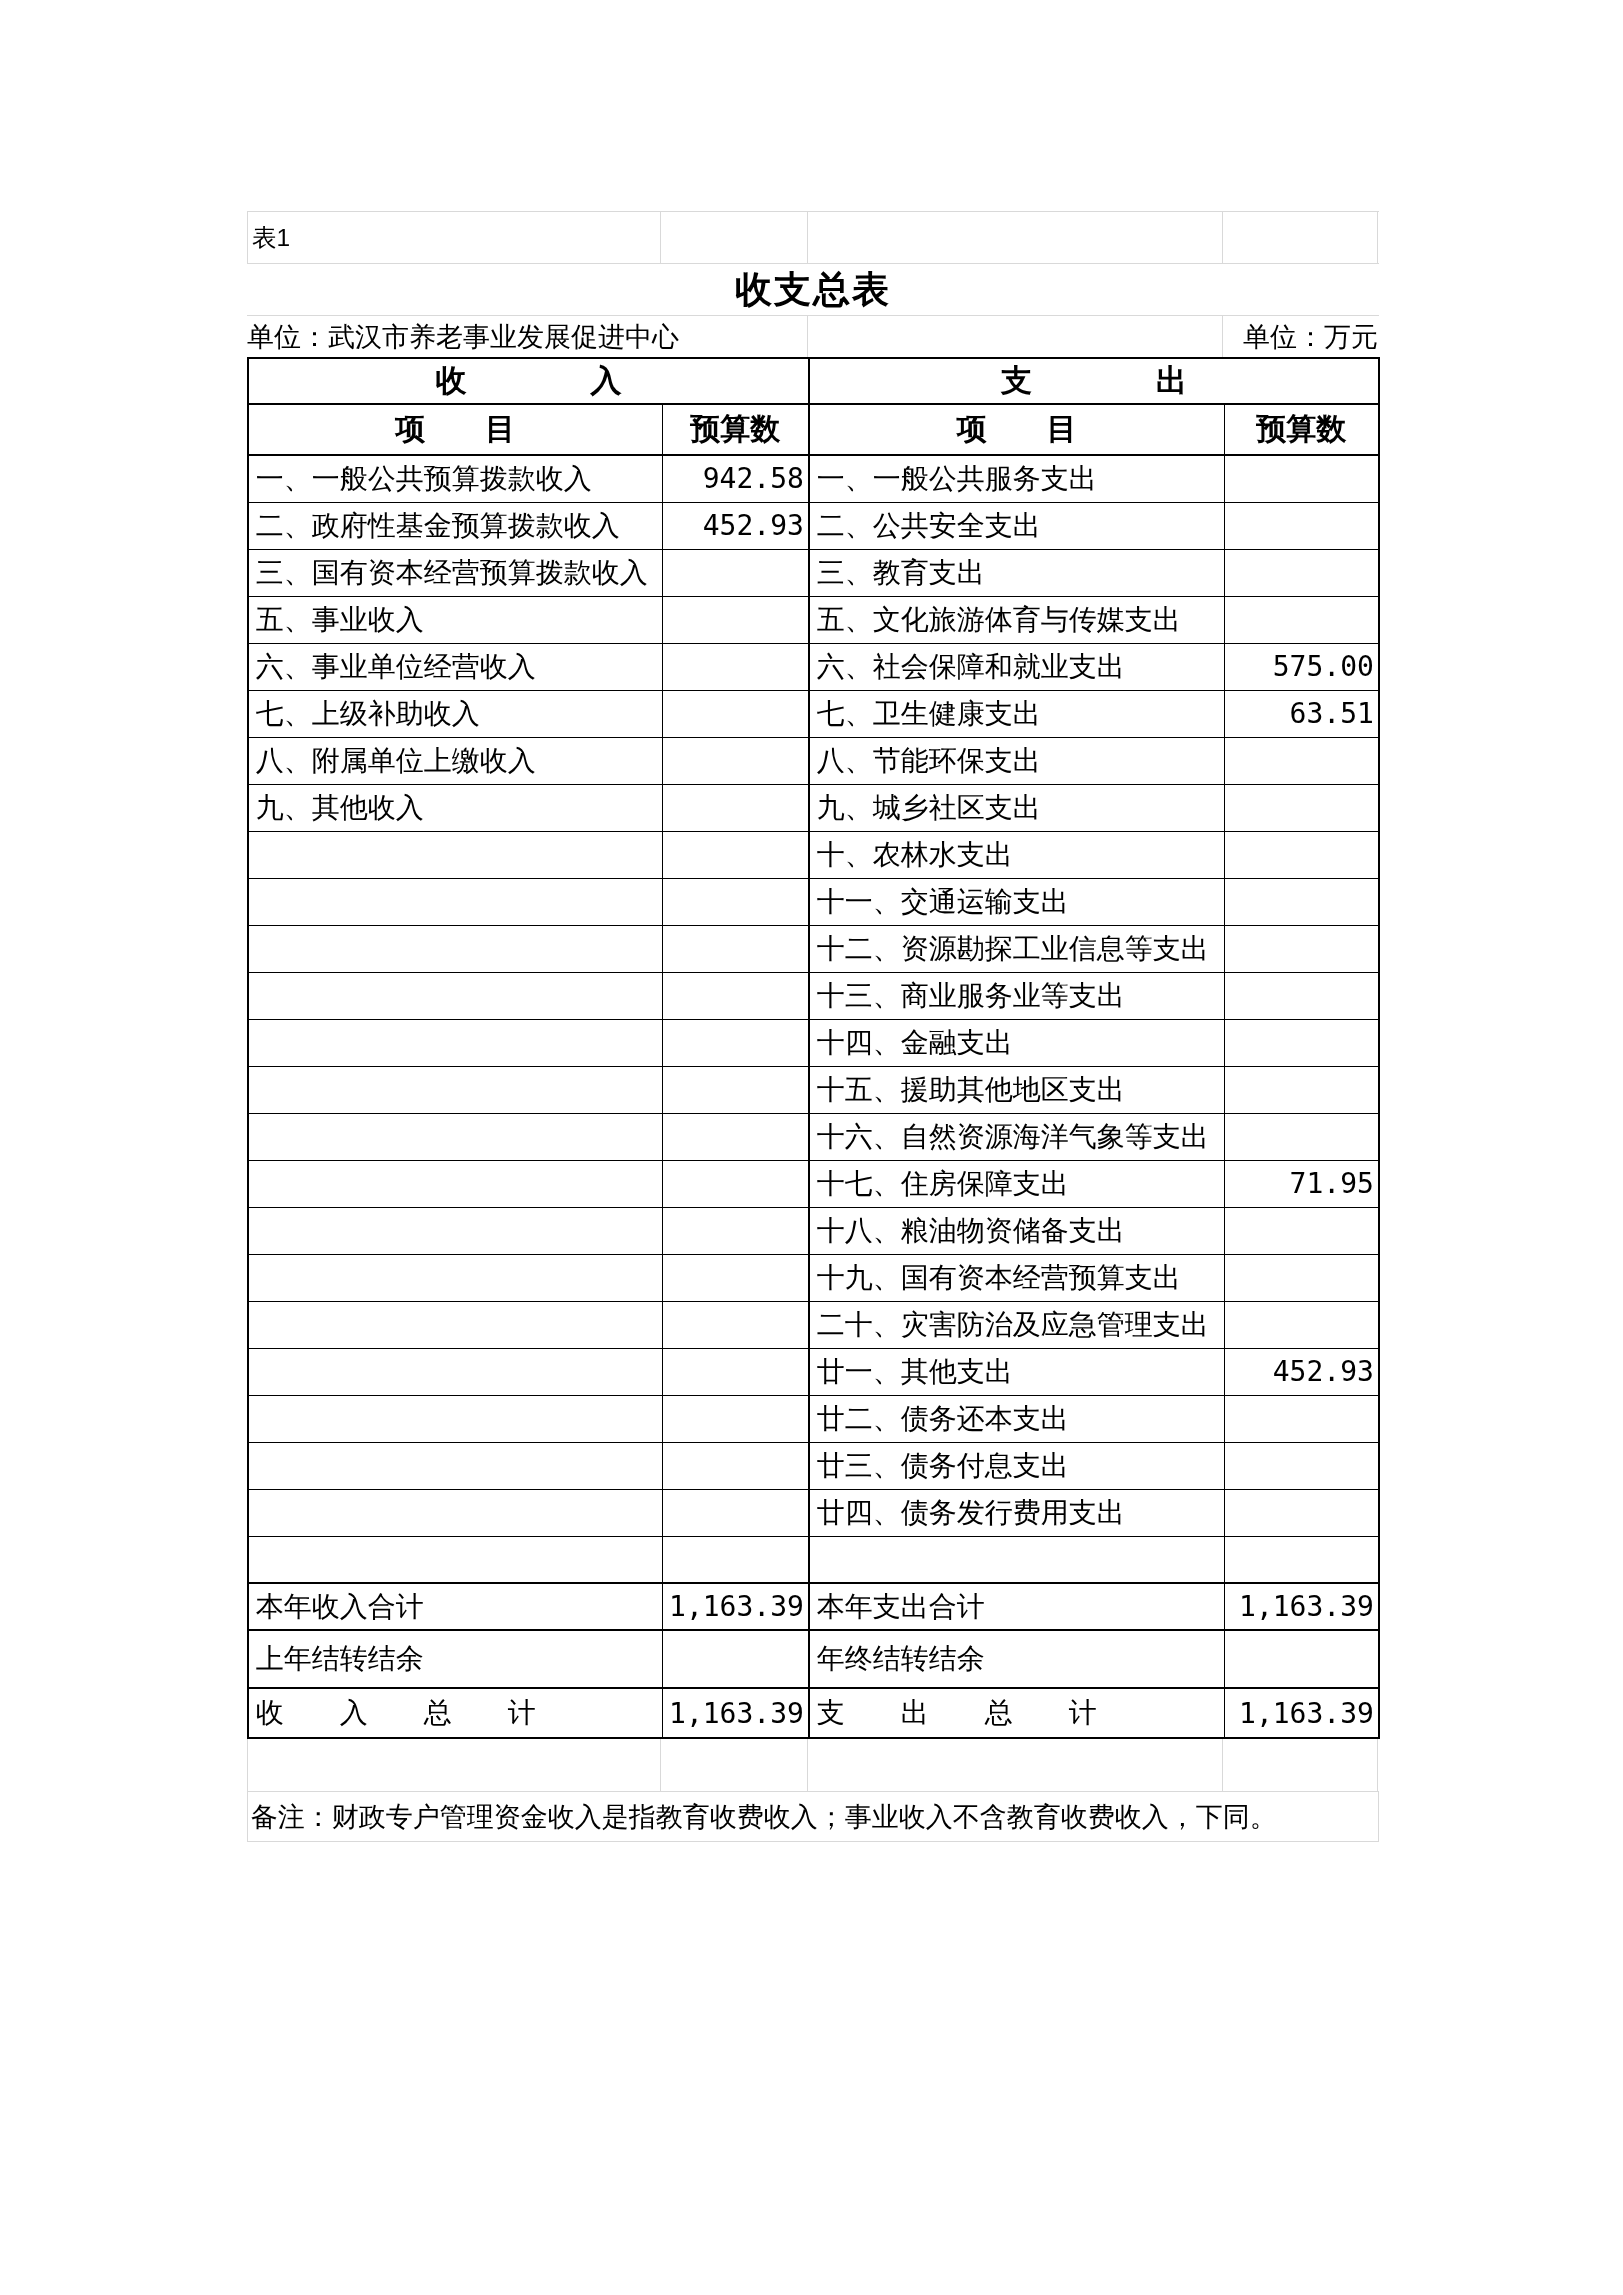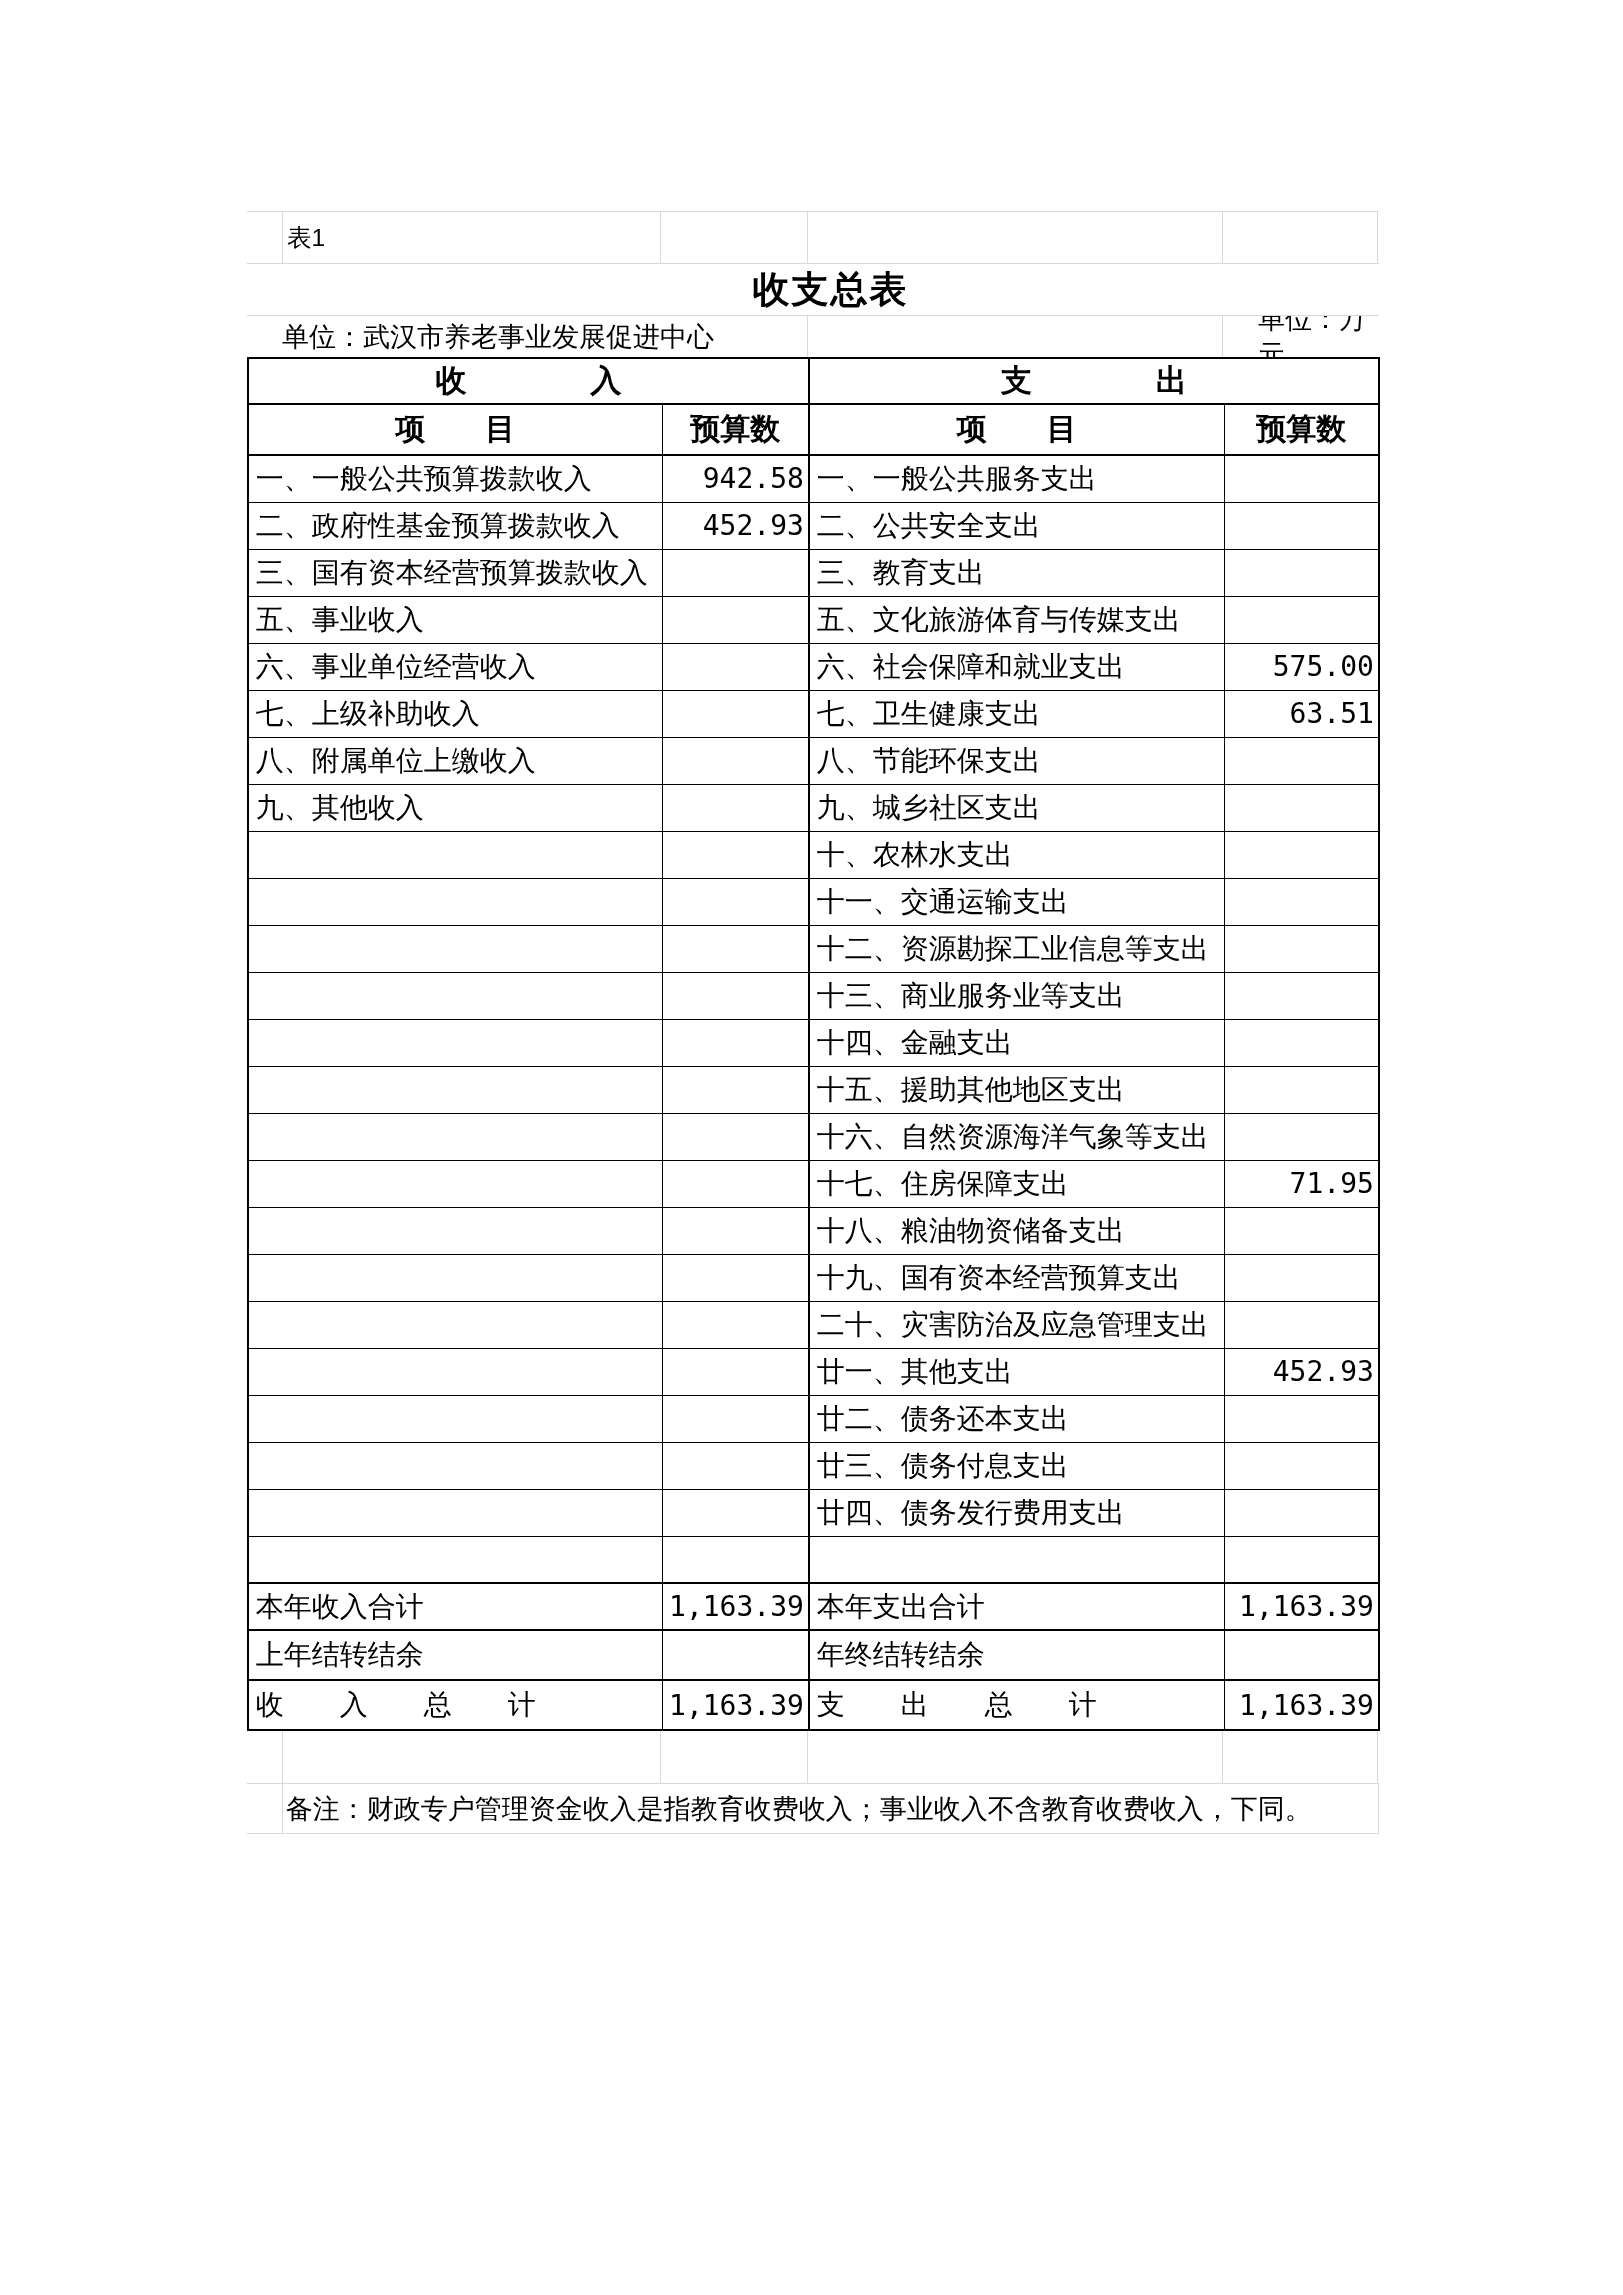--- a/index.html
+++ b/index.html
@@ -13,21 +13,21 @@
   }
   .content {
     position: absolute;
     left: 247px;
     top: 211px;
     width: 1132px;
   }
 
   
   .strip { display: grid; box-sizing: border-box; }
-  .strip .s-cell { box-sizing: border-box; display: flex; align-items: center; overflow: hidden; margin-left: 35px; }
+  .strip .s-cell { box-sizing: border-box; display: flex; align-items: center; overflow: hidden; }
 
   .strip-label {
     grid-template-columns: 414px 147px 415px 155px;
     height: 53px;
     border-top: 0.7px solid #d9d9d9;
     border-bottom: 0.7px solid #d9d9d9;
   }
   .strip-label .s-cell { border-right: 0.7px solid #d9d9d9; }
   .strip-label .s-cell:first-child { border-left: 0.7px solid #d9d9d9; }
   .strip-label .s-cell { font-size: 24.5px; padding-left: 4.1px; }
@@ -105,21 +105,21 @@
   td.item { text-align: left; font-size: 28px; padding-left: 6.8px; }
   td.num  {
     text-align: right;
     font-family: "DejaVu Sans Mono", monospace;
     font-size: 28px;
     padding-right: 4.1px;
   }
 
   tbody.summary tr td { border-top: 2px solid #000; }
   tbody.summary tr.s1 { height: 47px; }
-  tbody.summary tr.s2 { height: 50px; padding-left: 8px; }
+  tbody.summary tr.s2 { height: 58px; padding-left: 8px; }
   tbody.summary tr.s3 { height: 50px; }
 </style>
 </head>
 <body>
 
 <div class="page">
   <div class="content">
 
     <div class="strip strip-label">
       <div class="s-cell">表1</div>

